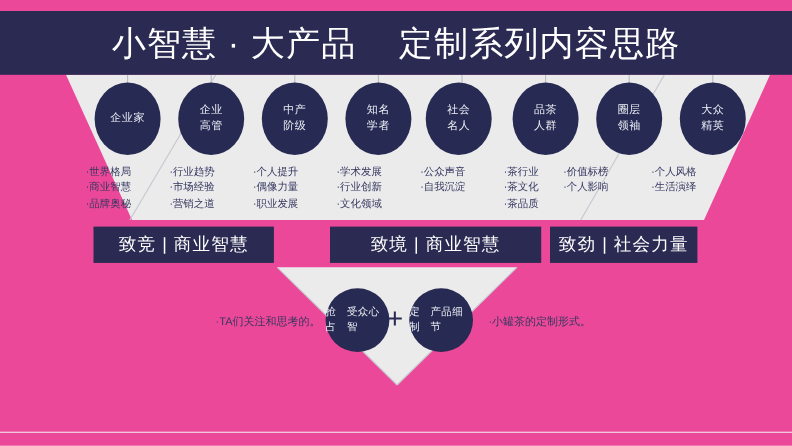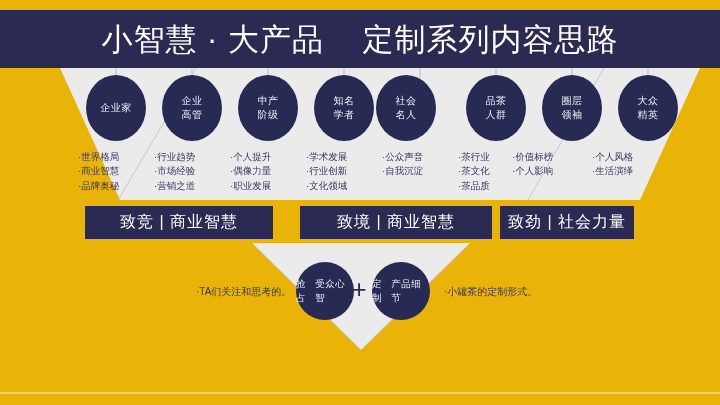--- a/index.html
+++ b/index.html
@@ -4,21 +4,21 @@
 <style>
   html,body{margin:0;padding:0;}
   body{
     width:720px;height:405px;
     background:#ffffff;
     font-family:"Liberation Sans","DejaVu Sans",sans-serif;
     overflow:hidden;
     position:relative;
     -webkit-font-smoothing:antialiased;
   }
-  #slide{position:absolute;inset:0;width:720px;height:405px;overflow:hidden;background:#eab308;}
+  #slide{position:absolute;inset:0;width:720px;height:405px;overflow:hidden;background:#ec4899;}
 
   
   .bg-svg{position:absolute;left:0;top:0;width:720px;height:405px;}
 
   
   .title-bar{
     position:absolute;left:0;top:10px;width:720px;height:58px;
     background:#2a2a52;
     display:flex;align-items:center;justify-content:center;
   }
@@ -116,21 +116,21 @@
       <span>高管</span>
     </div>
     <div class="persona" style="left:238px">
       <span>中产</span>
       <span>阶级</span>
     </div>
     <div class="persona" style="left:314px">
       <span>知名</span>
       <span>学者</span>
     </div>
-    <div class="persona" style="left:376px">
+    <div class="persona" style="left:387px">
       <span>社会</span>
       <span>名人</span>
     </div>
     <div class="persona" style="left:466px">
       <span>品茶</span>
       <span>人群</span>
     </div>
     <div class="persona" style="left:542px">
       <span>圈层</span>
       <span>领袖</span>
@@ -188,21 +188,21 @@
     <li>个人影响</li>
   </ul>
     </div>
   <div class="bullets" style="left:592px">
       <ul>
     <li>个人风格</li>
     <li>生活演绎</li>
   </ul>
     </div>
 
-  <div class="banner" style="left:85px;width:188px">
+  <div class="banner" style="left:85px;width:164px">
     <span>致竞 | 商业智慧</span>
   </div>
   <div class="banner" style="left:300px;width:192px">
     <span>致境 | 商业智慧</span>
   </div>
   <div class="banner" style="left:500px;width:134px">
     <span>致劲 | 社会力量</span>
   </div>
 
   <div class="side-note" style="left:196px;top:285px">·TA们关注和思考的。</div>

